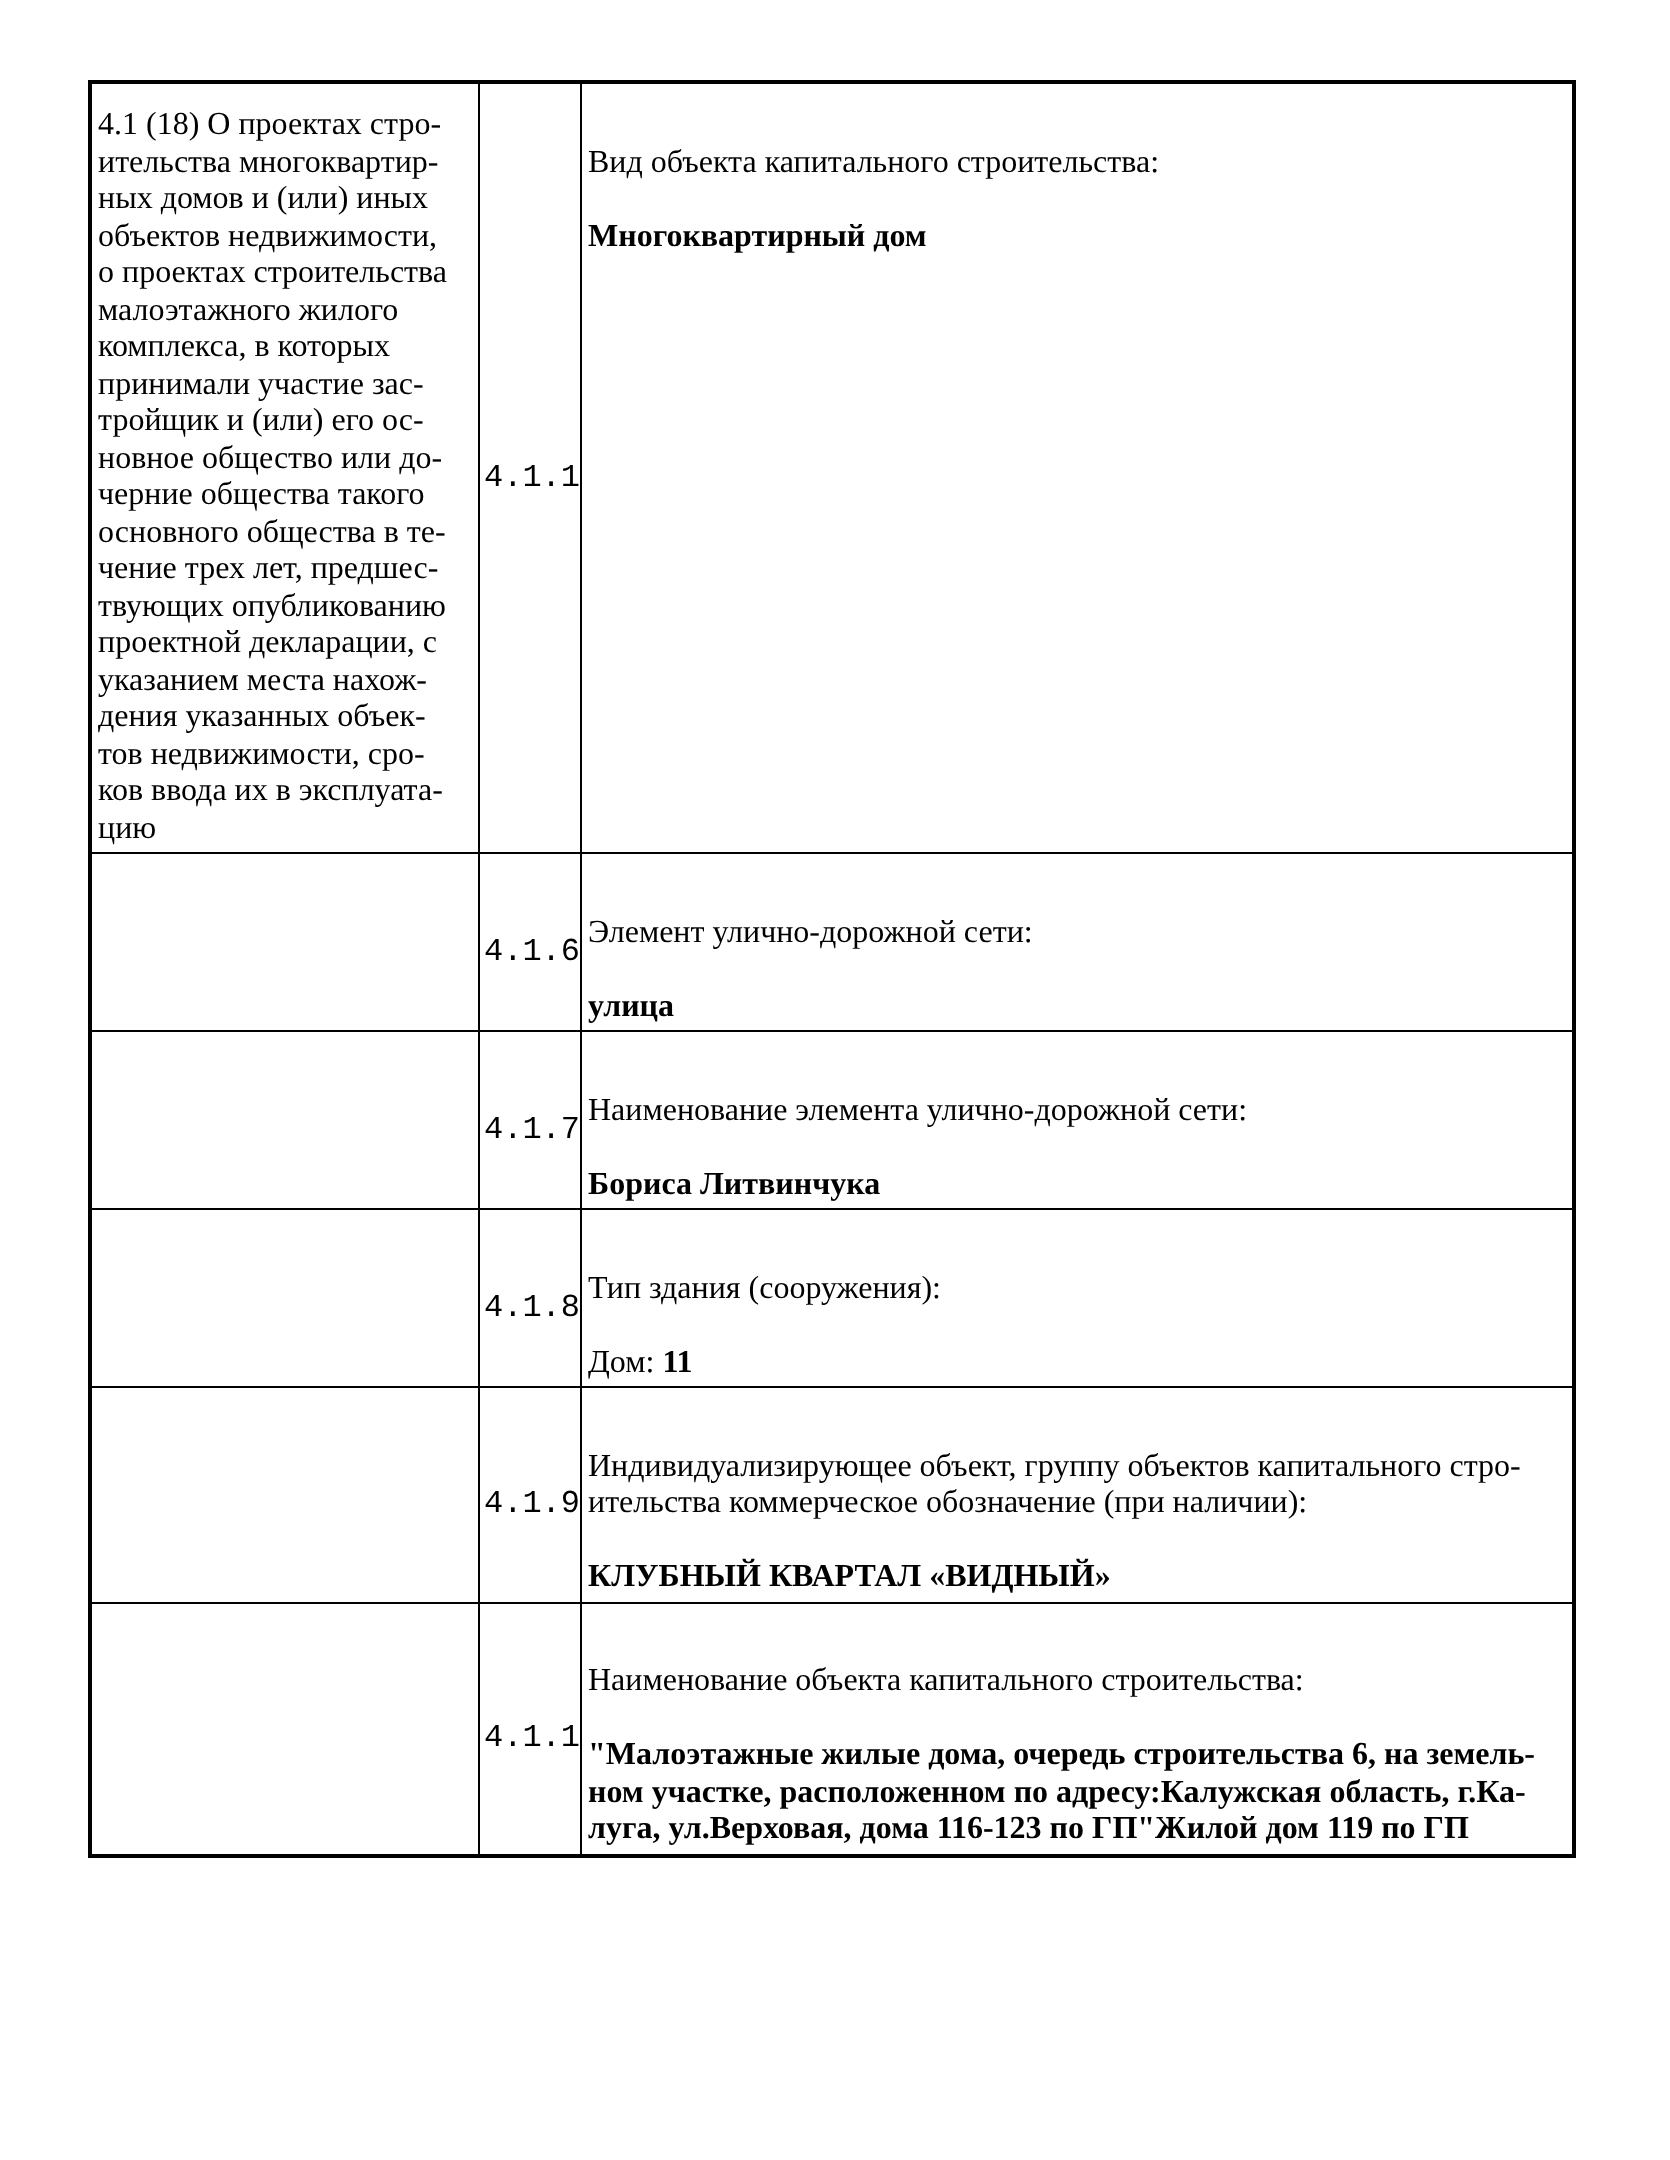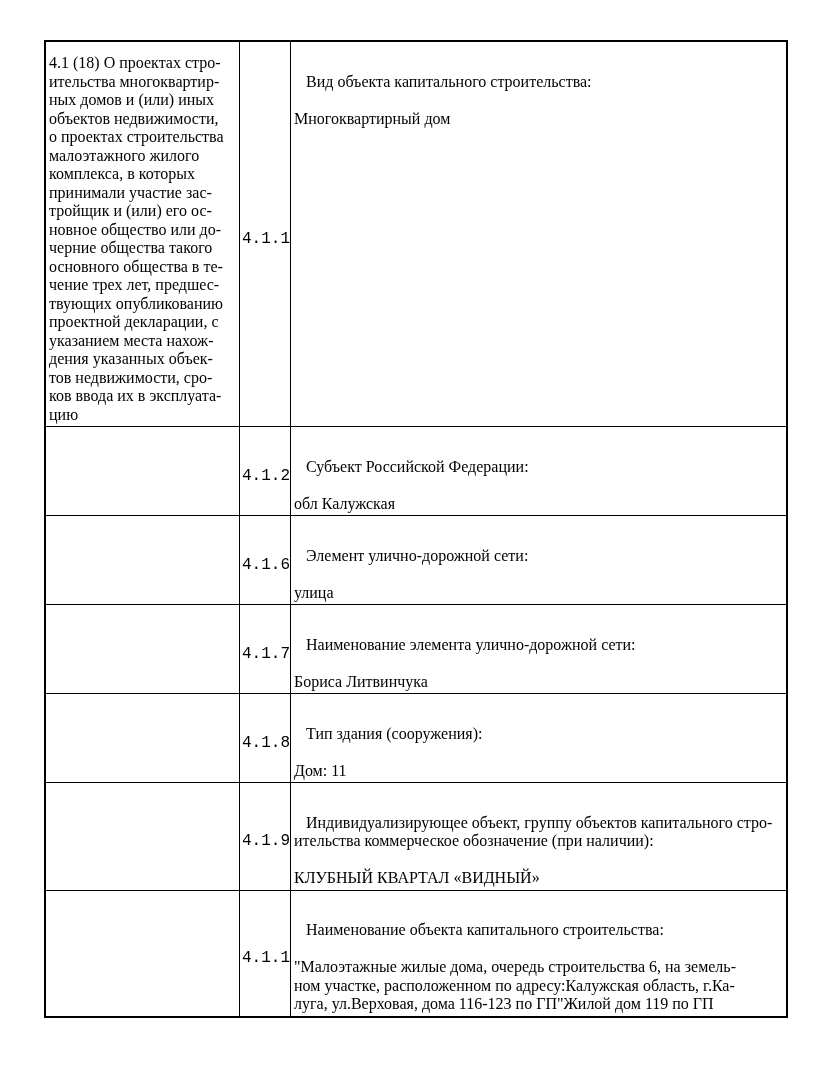--- a/index.html
+++ b/index.html
@@ -40,27 +40,26 @@
     vertical-align: middle;
     padding-left: 2px;
     padding-right: 2px;
     font-family: Liberation Mono, monospace;
   }
   td.c3 {
     white-space: pre-line;
   }
   .field-label {
     white-space: pre-line;
-    margin-left: 12px;
   }
   .field-value {
     white-space: pre-line;
   }
   .value-text {
-    font-weight: normal;
+    font-weight: bold;
   }
 </style>
 </head>
 <body>
 
 <table class="doc-table">
   <tbody>
 
     <tr>
       <td class="c1">4.1 (18) О проектах стро-
@@ -83,28 +82,20 @@
 тов недвижимости, сро-
 ков ввода их в эксплуата-
 цию</td>
       <td class="c2">4.1.1</td>
       <td class="c3">
         <span class="field-label">Вид объекта капитального строительства:</span><br>
         <span class="field-value"><span></span><span class="value-text">Многоквартирный дом</span></span>
       </td>
     </tr>
 
-    <tr>
-      <td class="c1"></td>
-      <td class="c2">4.1.2</td>
-      <td class="c3">
-        <span class="field-label">Субъект Российской Федерации:</span><br>
-        <span class="field-value"><span></span><span class="value-text">обл Калужская</span></span>
-      </td>
-    </tr>
 
 
 
 
     <tr>
       <td class="c1"></td>
       <td class="c2">4.1.6</td>
       <td class="c3">
         <span class="field-label">Элемент улично-дорожной сети:</span><br>
         <span class="field-value"><span></span><span class="value-text">улица</span></span>

